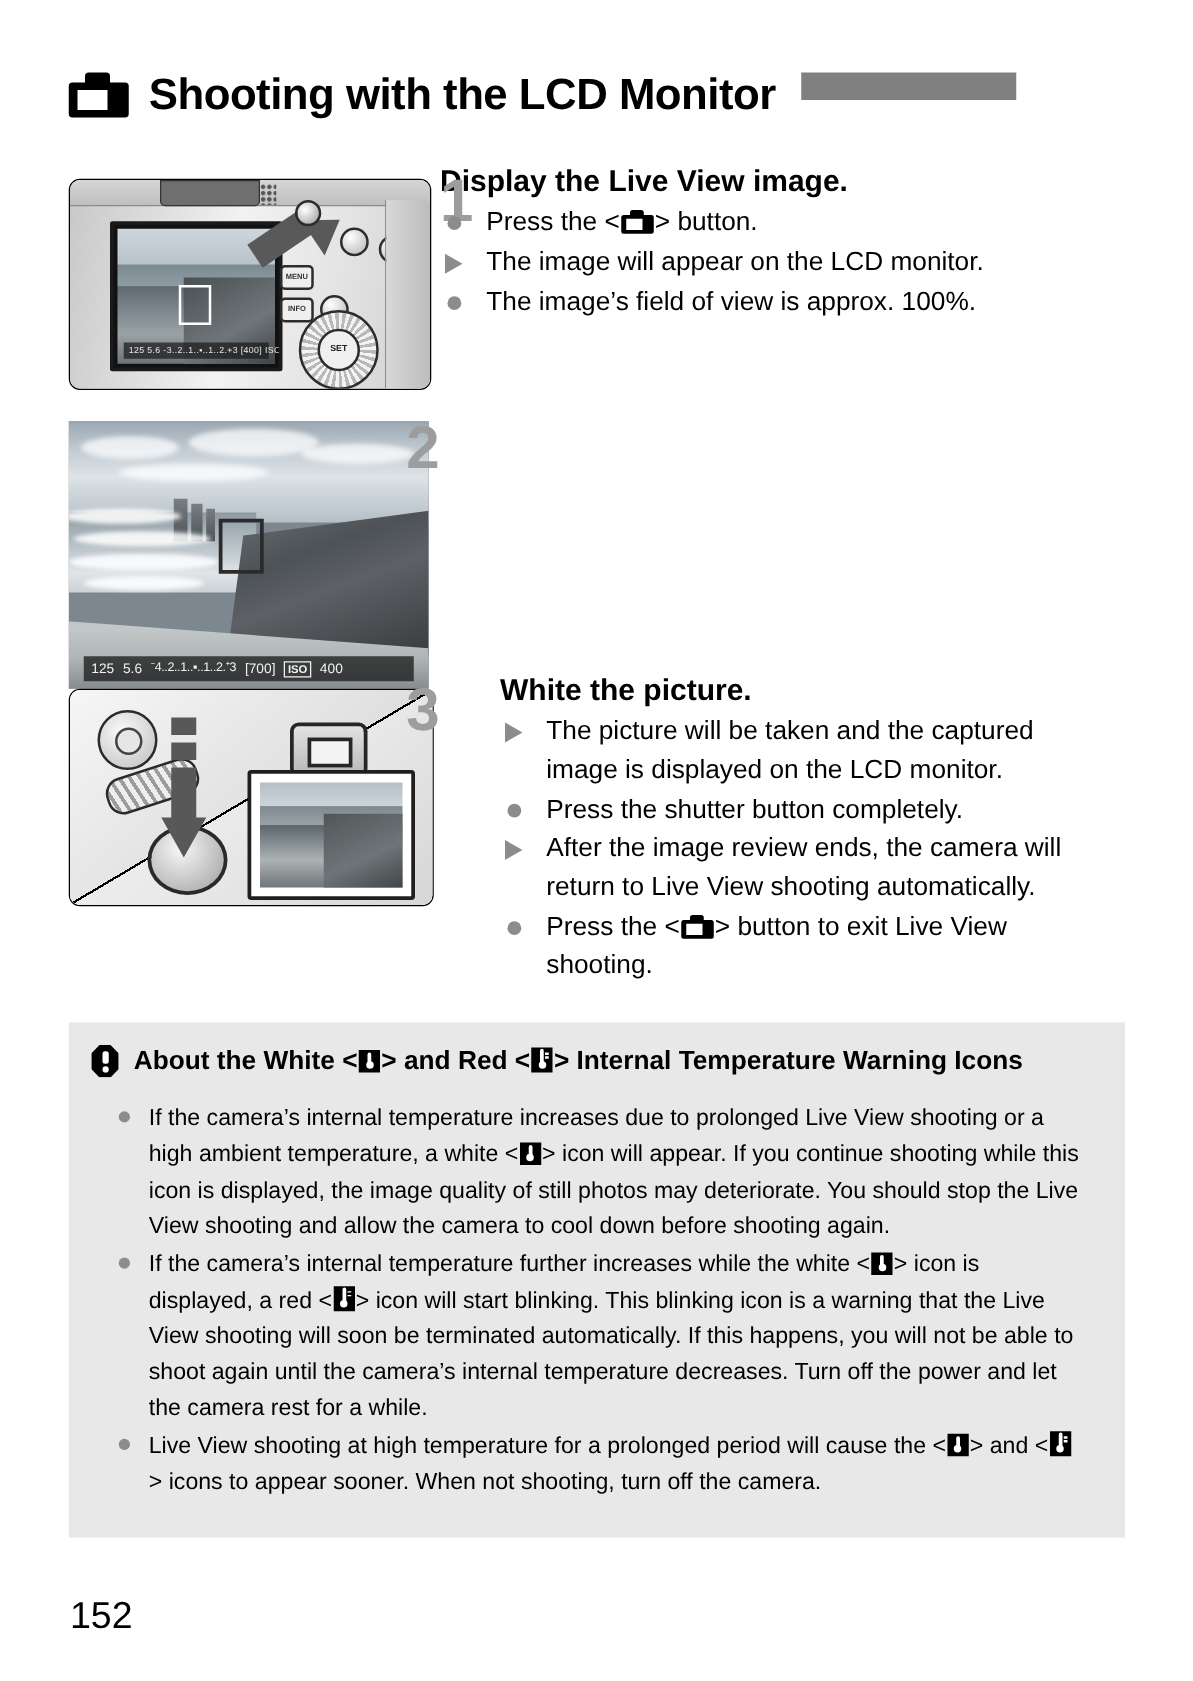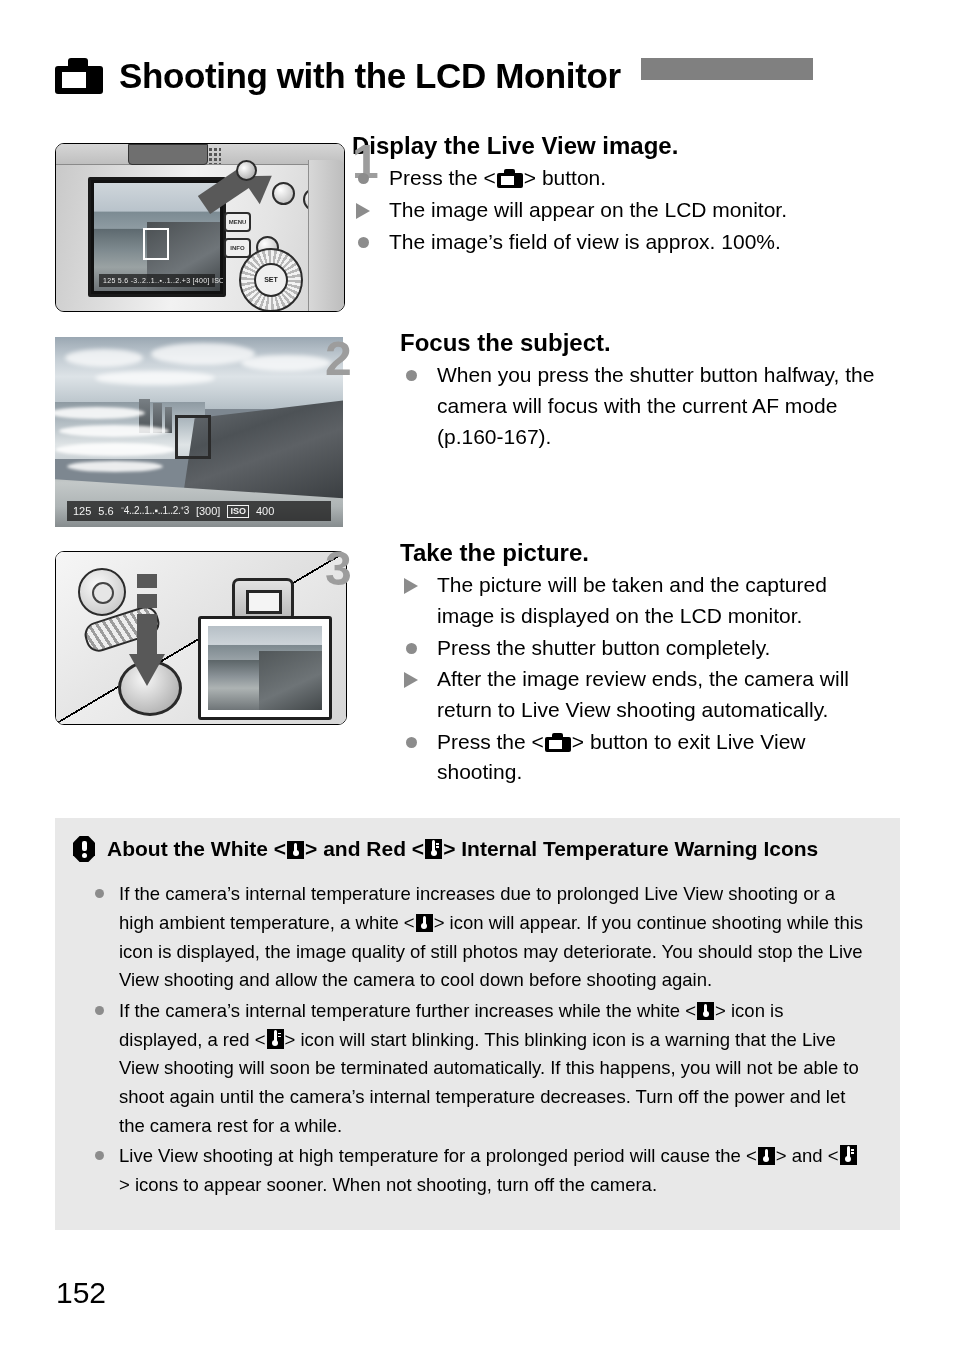--- a/index.html
+++ b/index.html
@@ -75,21 +75,21 @@
   }
   .fig1 {
     left: 55px; top: 143px;
     width: 288px; height: 167px;
     border: 1px solid #000;
     border-radius: 9px;
     background: #b9b9b9;
   }
   .fig2 {
     left: 55px; top: 337px;
-    width: 288px; height: 190px;
+    width: 288px; height: 214px;
     background: #7d8790;
   }
   .fig3 {
     left: 55px; top: 551px;
     width: 290px; height: 172px;
     border: 1px solid #000;
     border-radius: 9px;
     background: #ffffff;
   }
 
@@ -514,21 +514,21 @@
   <div class="f2-beach"></div>
   <div class="f2-surf" style="left:-6px; top:70px; width:96px; height:12px;"></div>
   <div class="f2-surf" style="left:4px; top:88px; width:110px; height:12px;"></div>
   <div class="f2-surf" style="left:0px; top:106px; width:120px; height:13px;"></div>
   <div class="f2-surf" style="left:12px; top:124px; width:96px; height:11px;"></div>
   <div class="f2-afbox"></div>
   <div class="f2-infobar">
     <span>125</span>
     <span>5.6</span>
     <span class="f2-meter">⁻4..2..1..▪..1..2.⁺3</span>
-    <span>[300]</span>
+    <span>[700]</span>
     <span class="iso-badge">ISO</span>
     <span>400</span>
   </div>
 </div>
 
 <div class="figure fig3">
   <div class="f3-bg"></div>
   <div class="f3-topleft"></div>
   <div class="f3-botright"></div>
   <div class="f3-diag"></div>
@@ -563,35 +563,26 @@
       <li>
         <span class="mk dot"></span>
         <span>The image’s field of view is approx. 100%.</span>
       </li>
     </ul>
   </div>
 </div>
 
 <div class="step" style="left:325px; top:330px; width:555px;">
   <span class="step-num" style="left:0; top:5px;">2</span>
-  <div style="margin-left:75px;">
-    <div class="step-title">Focus the subject.</div>
-    <ul class="bullets">
-      <li>
-        <span class="mk dot"></span>
-        <span>When you press the shutter button halfway, the camera will focus with the current AF mode (p.160-167).</span>
-      </li>
-    </ul>
-  </div>
 </div>
 
 <div class="step" style="left:325px; top:540px; width:560px;">
   <span class="step-num" style="left:0; top:5px;">3</span>
   <div style="margin-left:75px;">
-    <div class="step-title">Take the picture.</div>
+    <div class="step-title">White the picture.</div>
     <ul class="bullets">
       <li>
         <span class="mk tri"></span>
         <span>The picture will be taken and the captured image is displayed on the LCD monitor.</span>
       </li>
       <li>
         <span class="mk dot"></span>
         <span>Press the shutter button completely.</span>
       </li>
       <li>

